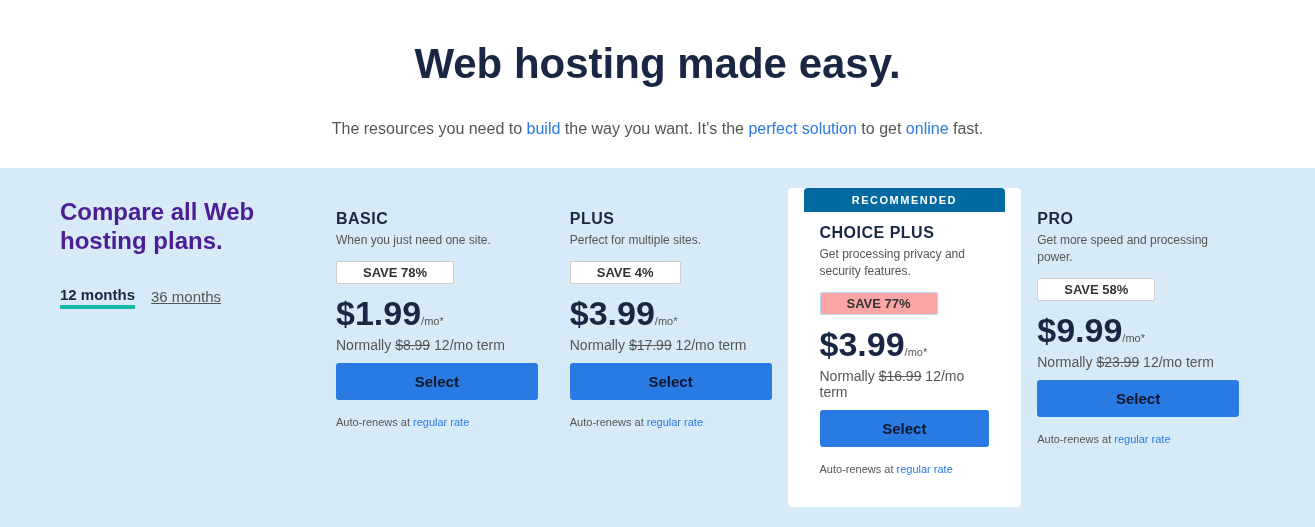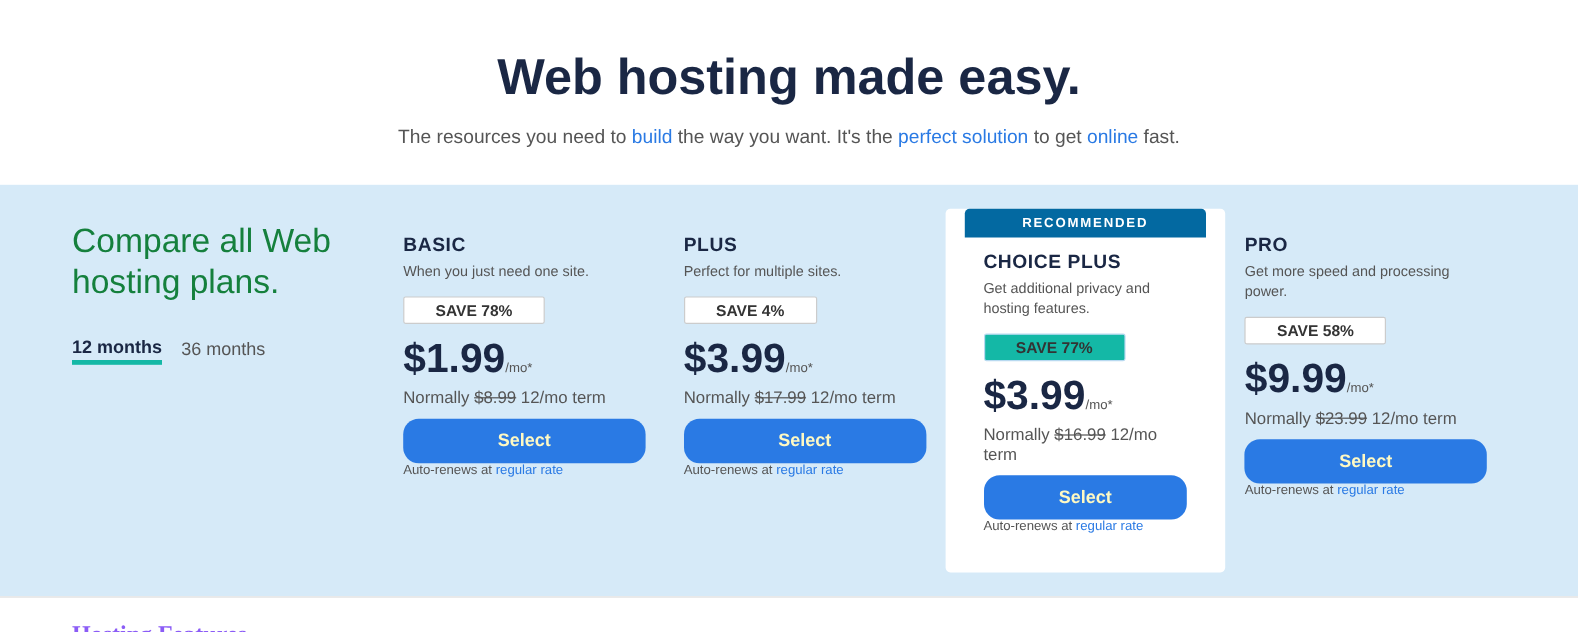--- a/index.html
+++ b/index.html
@@ -7,21 +7,21 @@
 
     .hero {
       text-align: center;
       padding: 40px 20px 30px;
       background: #fff;
     }
     .hero-title {
       font-size: 42px;
       font-weight: 900;
       color: #1a2744;
-      margin-bottom: 18px;
+      margin-bottom: 32px;
     }
     .hero-subtitle {
       font-size: 16px;
       color: #555;
     }
     .hero-subtitle span.highlight {
       color: #2a7ae4;
     }
 
     .plans-section {
@@ -34,23 +34,23 @@
       align-items: flex-start;
       gap: 0;
     }
 
     .compare-header {
       width: 260px;
       flex-shrink: 0;
       padding-right: 20px;
     }
     .compare-title {
-      font-size: 28px;
-      font-weight: 400;
-      color: #15803d;
+      font-size: 24px;
+      font-weight: 700;
+      color: #4c1d95;
       line-height: 1.2;
       margin-bottom: 30px;
     }
     .term-tabs {
       display: flex;
       gap: 16px;
       align-items: center;
     }
     .term-tab {
       font-size: 15px;
@@ -59,20 +59,21 @@
       padding-bottom: 2px;
       font-weight: 600;
     }
     .term-tab.active {
       border-bottom: 4px solid #14b8a6;
       color: #1a2744;
     }
     .term-tab.inactive {
       color: #555;
       font-weight: 400;
+      text-decoration: underline;
     }
 
     .plans-grid {
       display: flex;
       flex: 1;
       gap: 0;
     }
 
     .plan-col {
       flex: 1;
@@ -131,21 +132,21 @@
       border: 1px solid #ccc;
       color: #333;
       font-size: 13px;
       font-weight: 700;
       padding: 3px 26px;
       margin-bottom: 10px;
       border-radius: 2px;
     }
 
     .plan-col.recommended .save-badge {
-      background: #14b8a6;
+      background: #fca5a5;
       border: 1px solid #b8d9f0;
     }
 
     .price-row {
       display: flex;
       align-items: baseline;
       margin-bottom: 4px;
     }
     .price-dollar {
       font-size: 34px;
@@ -165,29 +166,29 @@
       margin-bottom: 10px;
     }
     .normally s {
       text-decoration: line-through;
     }
 
     .select-btn {
       display: block;
       width: 100%;
       background: #2a7ae4;
-      color: #fef9c3;
+      color: #0f172a;
       border: none;
-      border-radius: 13px;
+      border-radius: 3px;
       padding: 10px 0;
       font-size: 15px;
       font-weight: 700;
       cursor: pointer;
       text-align: center;
-      margin-bottom: 0;
+      margin-bottom: 16px;
     }
 
     .auto-renew {
       font-size: 11px;
       color: #555;
     }
     .auto-renew a {
       color: #2a7ae4;
       text-decoration: none;
     }
@@ -254,21 +255,21 @@
           <div class="normally">Normally <s>$17.99</s> 12/mo term</div>
           <button class="select-btn">Select</button>
           <div class="auto-renew">Auto-renews at <a href="#">regular rate</a></div>
         </div>
       </div>
 
       <div class="plan-col recommended">
         <div class="recommended-badge">RECOMMENDED</div>
         <div class="plan-inner">
           <div class="plan-name">CHOICE PLUS</div>
-          <div class="plan-desc">Get additional privacy and hosting features.</div>
+          <div class="plan-desc">Get processing privacy and security features.</div>
           <div class="save-badge">SAVE 77%</div>
           <div class="price-row">
             <span class="price-dollar">$3.99</span>
             <span class="price-suffix">/mo*</span>
           </div>
           <div class="normally">Normally <s>$16.99</s> 12/mo term</div>
           <button class="select-btn">Select</button>
           <div class="auto-renew">Auto-renews at <a href="#">regular rate</a></div>
         </div>
       </div>

